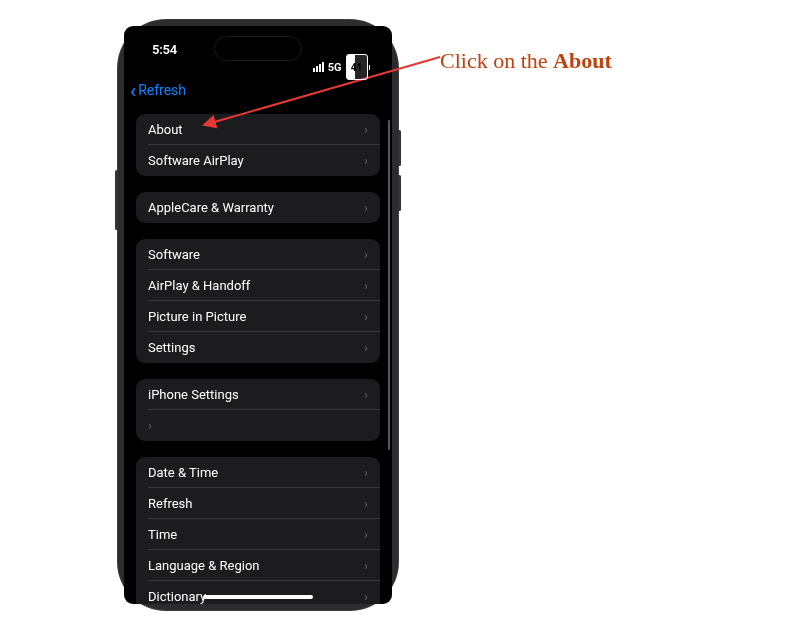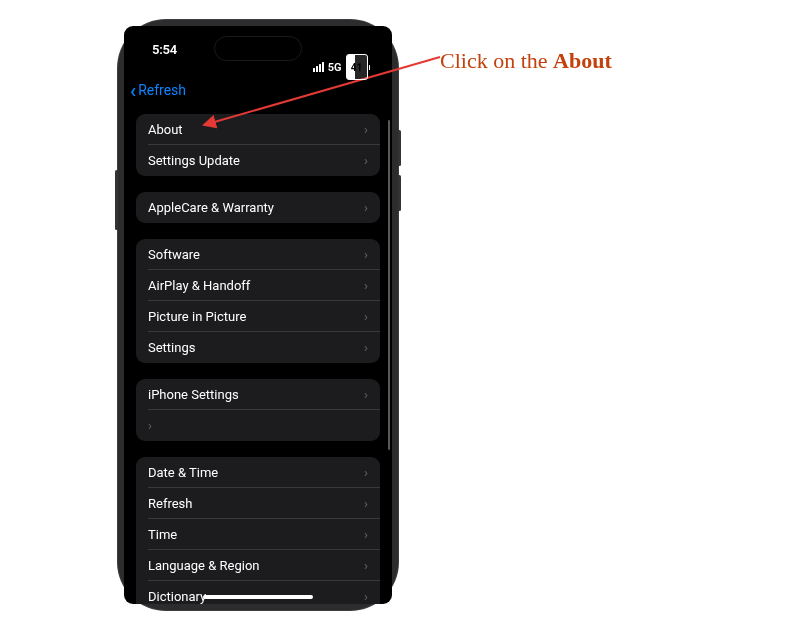--- a/index.html
+++ b/index.html
@@ -280,21 +280,21 @@
     </div>
 
     <div class="scroll-area">
       <div class="scroll-inner" id="groups-container">
           <div class="group">
             <div class="row">
               <span class="row-label">About</span>
               <span class="disclosure">›</span>
             </div>
             <div class="row">
-              <span class="row-label">Settings Update</span>
+              <span class="row-label">Software AirPlay</span>
               <span class="disclosure">›</span>
             </div>
           </div>
           <div class="group">
             <div class="row">
               <span class="row-label">AppleCare &amp; Warranty</span>
               <span class="disclosure">›</span>
             </div>
           </div>
           <div class="group">

